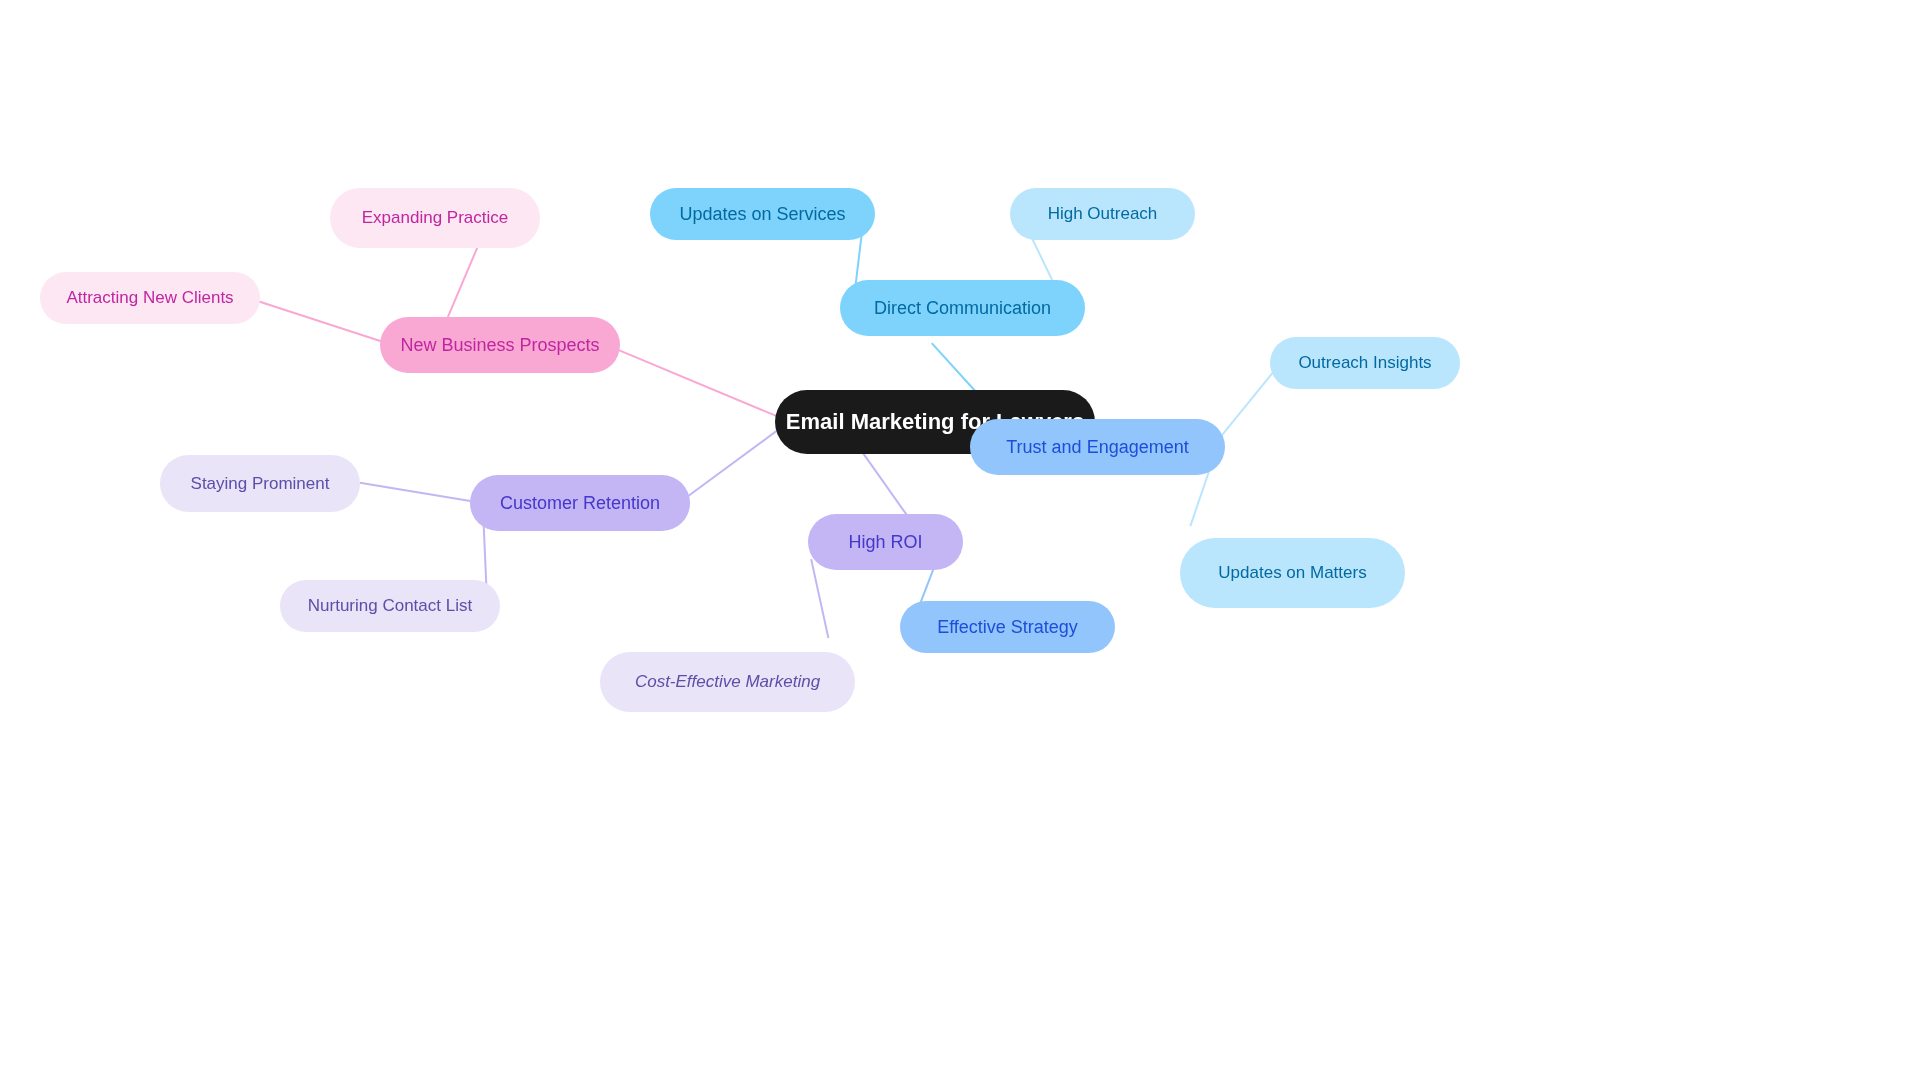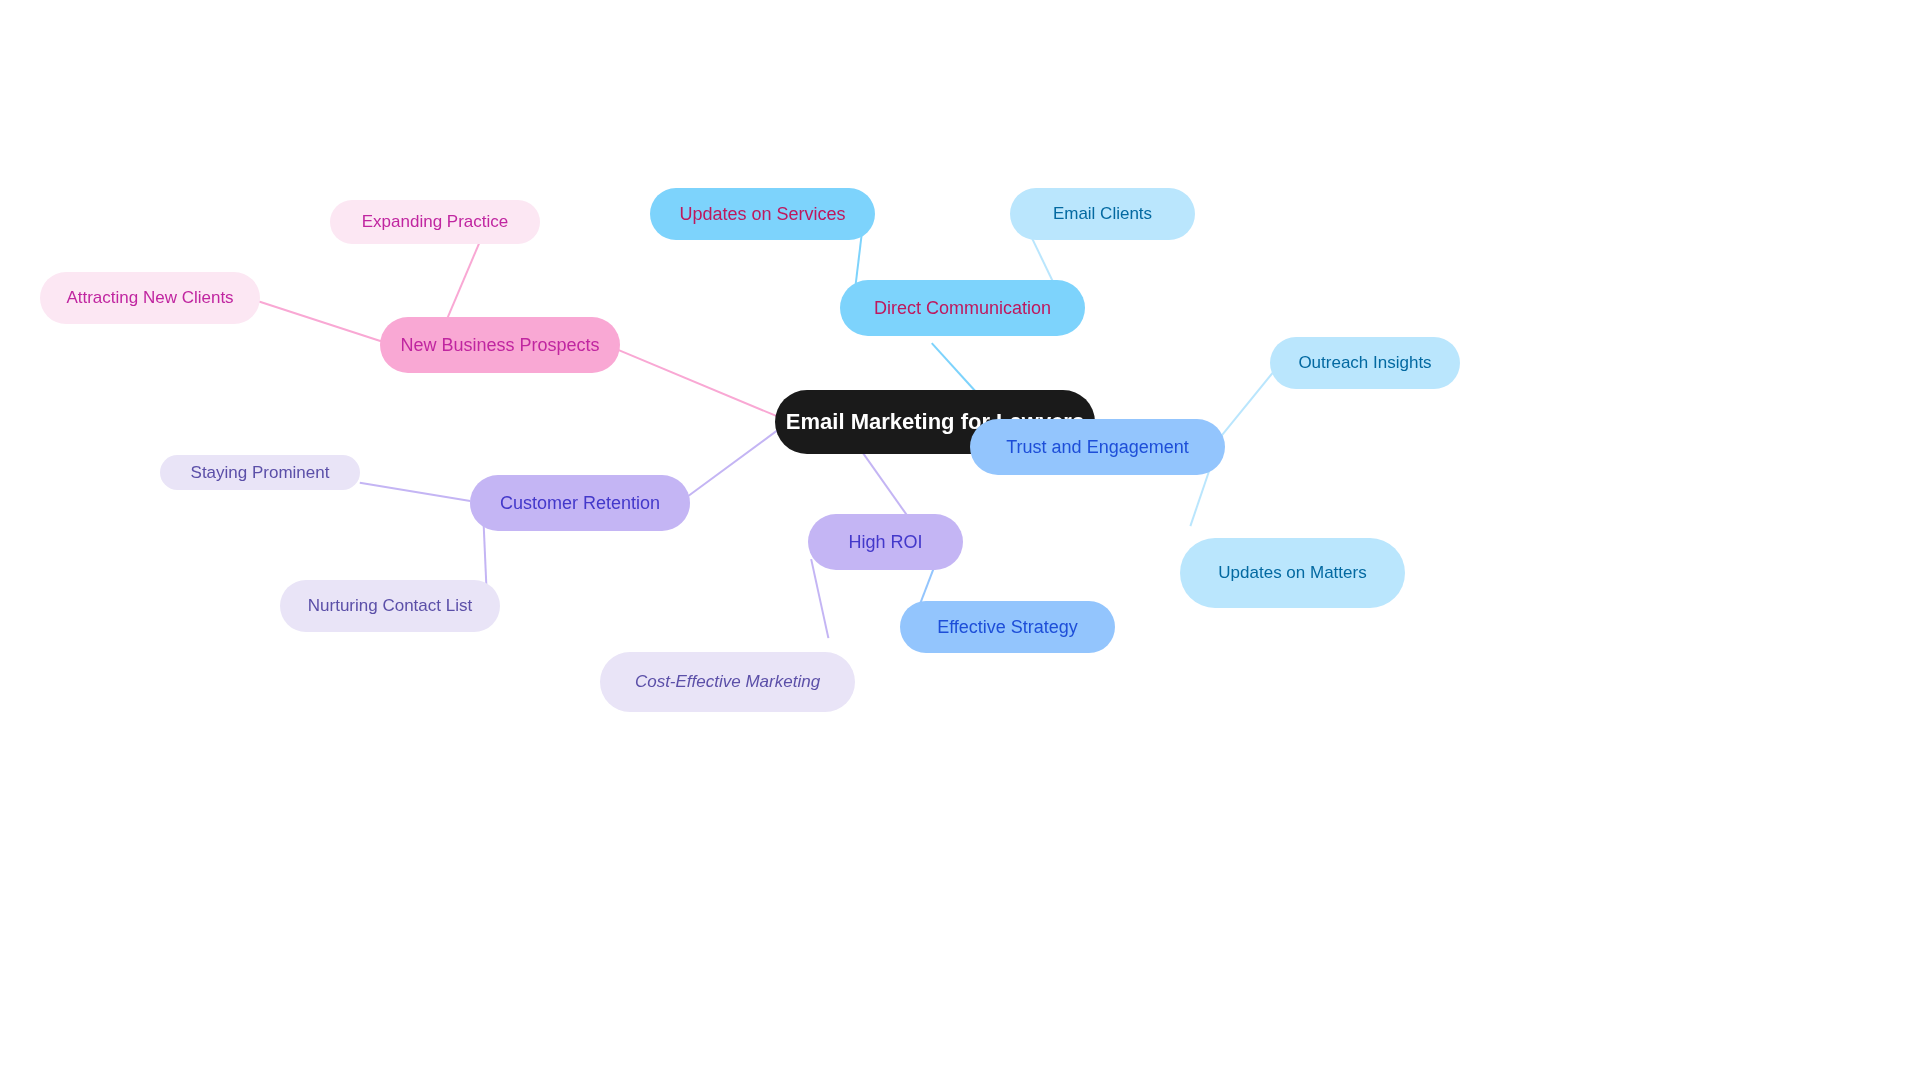--- a/index.html
+++ b/index.html
@@ -67,21 +67,21 @@
     }
     .node-blue-light {
       background: #bae6fd;
       color: #0369a1;
       font-size: 17px;
       padding: 16px 28px;
       border-radius: 50px;
     }
     .node-blue-mid {
       background: #7dd3fc;
-      color: #be185d;
+      color: #0369a1;
       font-size: 18px;
       padding: 18px 32px;
       border-radius: 50px;
     }
     .node-blue-deeper {
       background: #93c5fd;
       color: #1d4ed8;
       font-size: 18px;
       padding: 18px 32px;
       border-radius: 50px;
@@ -108,30 +108,30 @@
     <line x1="1213.2648215238075" y1="458.73362896892894" x2="1190.3545692436992" y2="526.1044873859946" stroke="#bae6fd" stroke-width="2"></line>
   </svg>
 
 <div class="node node-center" id="node-center" style="left:775px; top:390px; width:320px; height:64px;">
   <span>Email Marketing for Lawyers</span>
 </div>
 
 <div class="node node-pink" id="node-new-business" style="left: 380px; top: 317px; width: 240px; height: 56px;">
     <span>New Business Prospects</span>
   </div>
-<div class="node node-pink-light" id="node-expanding" style="left: 330px; top: 188px; width: 210px; height: 44px; margin-top: 12px;">
+<div class="node node-pink-light" id="node-expanding" style="left: 330px; top: 188px; width: 210px; height: 60px;">
     <span>Expanding Practice</span>
   </div>
 <div class="node node-pink-light" id="node-attracting" style="left: 40px; top: 272px; width: 220px; height: 52px;">
     <span>Attracting New Clients</span>
   </div>
 <div class="node node-purple-mid" id="node-customer-retention" style="left: 470px; top: 475px; width: 220px; height: 56px;">
     <span>Customer Retention</span>
   </div>
-<div class="node node-purple-light" id="node-staying" style="left: 160px; top: 455px; width: 200px; height: 35px; align-items: center;">
+<div class="node node-purple-light" id="node-staying" style="left: 160px; top: 455px; width: 200px; height: 57px; align-items: center;">
     <span>Staying Prominent</span>
   </div>
 <div class="node node-purple-light" id="node-nurturing" style="left: 280px; top: 580px; width: 220px; height: 52px;">
     <span>Nurturing Contact List</span>
   </div>
 <div class="node node-purple-mid" id="node-high-roi" style="left: 808px; top: 514px; width: 155px; height: 56px;">
     <span>High ROI</span>
   </div>
 <div class="node node-purple-light" id="node-cost-effective" style="left: 600px; top: 652px; width: 255px; height: 60px; font-style: italic;">
     <span>Cost-Effective Marketing</span>
@@ -139,21 +139,21 @@
 <div class="node node-blue-deeper" id="node-effective-strategy" style="left: 900px; top: 601px; width: 215px; height: 52px;">
     <span>Effective Strategy</span>
   </div>
 <div class="node node-blue-mid" id="node-direct-comm" style="left: 840px; top: 280px; width: 245px; height: 56px;">
     <span>Direct Communication</span>
   </div>
 <div class="node node-blue-mid" id="node-updates-services" style="left: 650px; top: 188px; width: 225px; height: 52px;">
     <span>Updates on Services</span>
   </div>
 <div class="node node-blue-light" id="node-email-outreach" style="left: 1010px; top: 188px; width: 185px; height: 52px;">
-    <span>Email Clients</span>
+    <span>High Outreach</span>
   </div>
 <div class="node node-blue-deeper" id="node-trust" style="left: 970px; top: 419px; width: 255px; height: 56px;">
     <span>Trust and Engagement</span>
   </div>
 <div class="node node-blue-light" id="node-sharing" style="left: 1270px; top: 337px; width: 190px; height: 52px;">
     <span>Outreach Insights</span>
   </div>
 <div class="node node-blue-light" id="node-updates-matters" style="left: 1180px; top: 511px; width: 225px; height: 70px; margin-top: 27px;">
     <span>Updates on Matters</span>
   </div>

